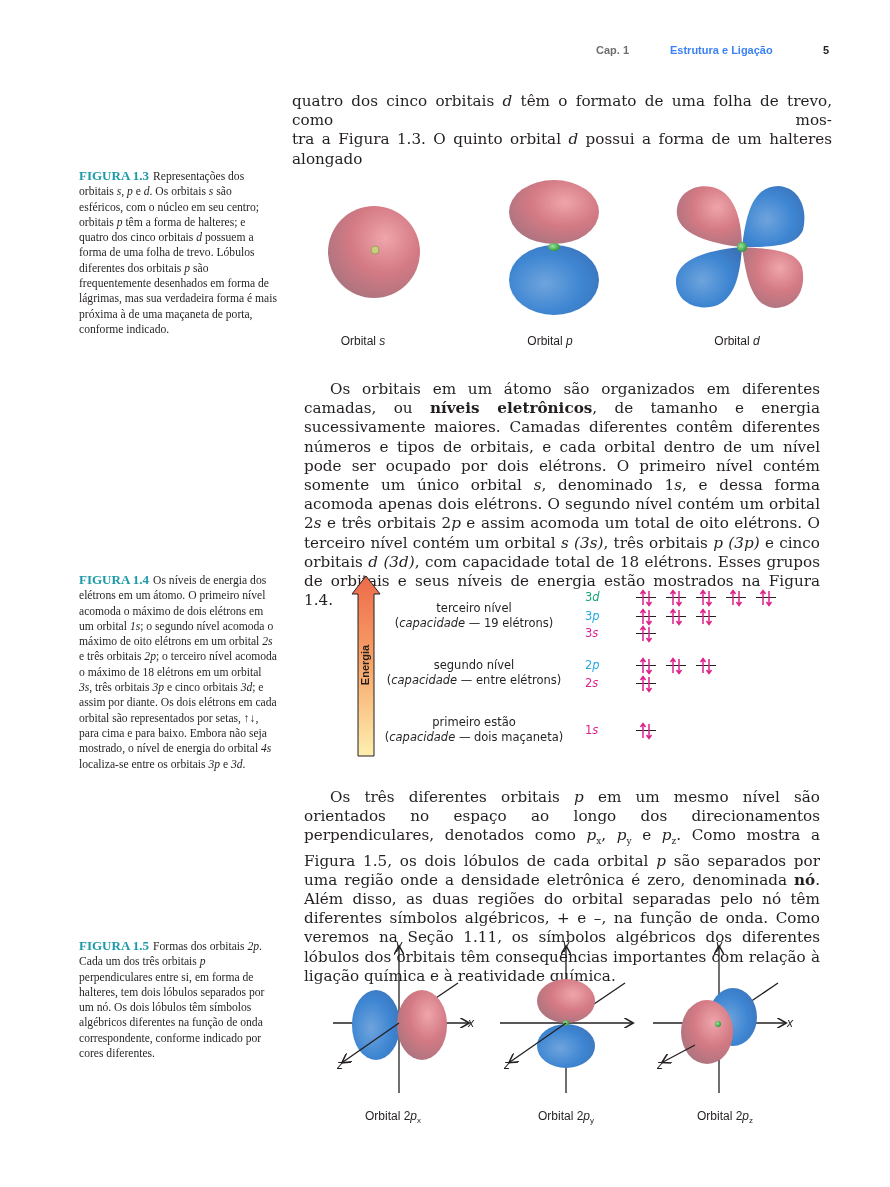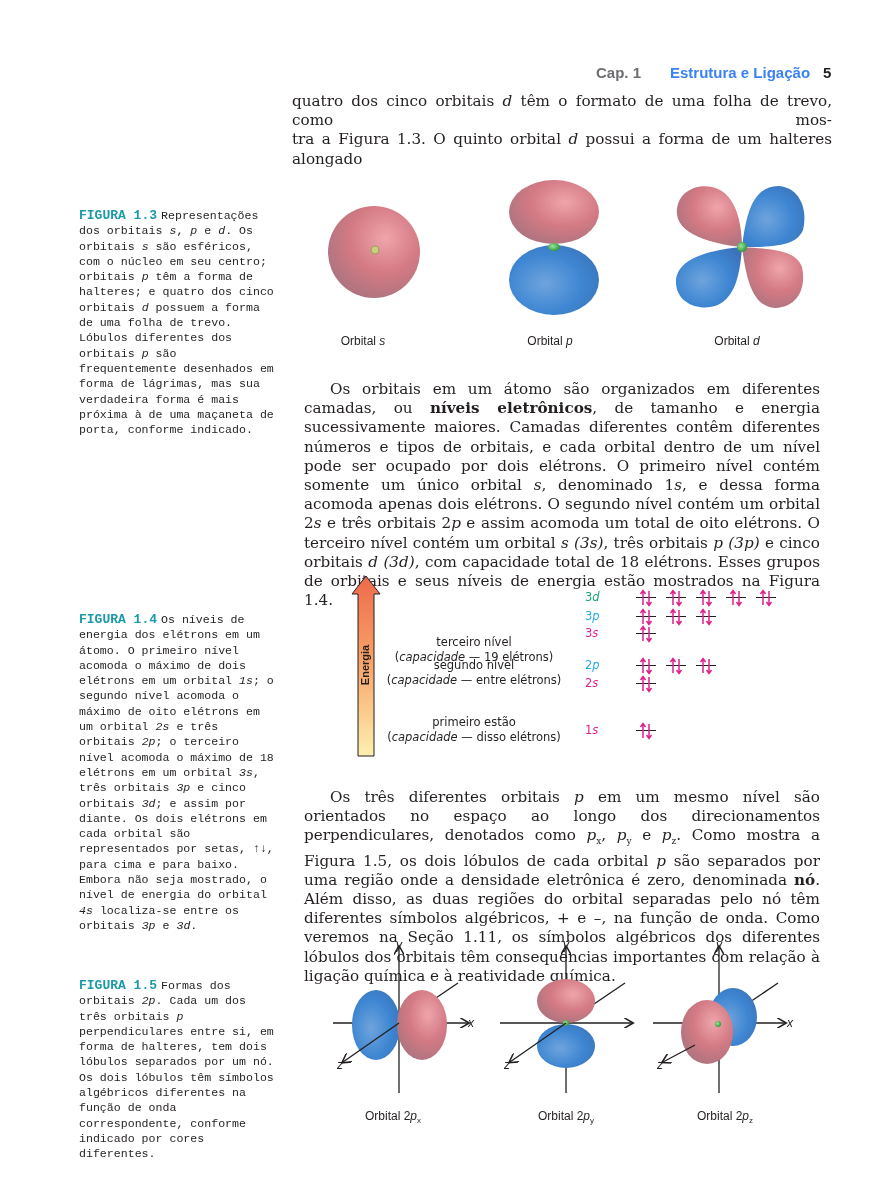--- a/index.html
+++ b/index.html
@@ -1,29 +1,29 @@
 <!DOCTYPE html>
 <html><head>
 <meta charset="utf-8">
 <style>
   html, body { margin: 0; padding: 0; background: #ffffff; }
   body { width: 890px; height: 1187px; position: relative; overflow: hidden; color: #231f20; }
   .abs { position: absolute; }
-  .header { top: 42px; left: 560px; width: 300px; height: 24px; font-family: "Liberation Sans", sans-serif; font-weight: bold; font-size: 15px; margin-top: 20px; }
+  .header { top: 42px; left: 560px; width: 300px; height: 24px; font-family: "Liberation Sans", sans-serif; font-weight: bold; font-size: 11px; }
   .header .chap { position: absolute; left: 36px; top: 2px; color: #6d6e71; }
   .header .title { position: absolute; left: 110px; top: 2px; color: #3b82f6; }
   .header .page { position: absolute; left: 263px; top: 2px; color: #231f20; }
 
   .body-text { font-family: "DejaVu Serif", "Liberation Serif", serif; font-size: 15.2px; line-height: 19.2px; text-align: justify; color: #231f20; }
   .body-text p { margin: 12px; }
   .body-text .indent { text-indent: 26px; }
   .body-text i { font-style: italic; }
   .body-text b { font-weight: bold; }
 
-  .caption { font-family: Liberation Mono, monospace; font-size: 11.6px; line-height: 15.3px; color: #231f20; width: 198px; margin-top: 40px; }
+  .caption { font-family: Liberation Serif, serif; font-size: 11.6px; line-height: 15.3px; color: #231f20; width: 198px; }
   .caption .fig-label { color: #1b9aa9; font-weight: bold; font-size: 13px; margin-right: 4px; }
   .caption i { font-style: italic; }
 
   .orb-label { font-family: "Liberation Sans", sans-serif; font-weight: normal; font-size: 12px; color: #231f20; text-align: center; width: 120px; }
   .orb-label i { font-style: italic; }
   .orb-label sub { font-size: 8px; }
 
   .energy-text { font-family: "DejaVu Sans", "Liberation Sans", sans-serif; font-size: 11.5px; color: #231f20; text-align: center; width: 200px; line-height: 15px; }
   .energy-text i { font-style: italic; }
   .sub-label { font-family: "DejaVu Sans", "Liberation Sans", sans-serif; font-size: 11.5px; }
@@ -101,31 +101,31 @@
       <stop offset="0.5" stop-color="#f8a66a"></stop>
       <stop offset="1" stop-color="#fdf0b0"></stop>
     </linearGradient>
   </defs>
   <path d="M16,2 L30,20 L24,20 L24,182 L8,182 L8,20 L2,20 Z" fill="url(#gEnergy)" stroke="#231f20" stroke-width="1"></path>
 </svg>
 <div class="abs" style="top:645px; left:349px; width:32px; height:40px; display:flex; align-items:center; justify-content:center;">
   <span style="transform:rotate(-90deg); font-family:'Liberation Sans',sans-serif; font-weight:bold; font-size:11px; color:#231f20; white-space:nowrap;">Energia</span>
 </div>
 
-<div class="abs energy-text" style="top:601px; left:374px;margin-top:34px;">
+<div class="abs energy-text" style="top:601px; left:374px;">
   <div>terceiro nível</div>
   <div>(<i>capacidade</i> <span>— 19 elétrons</span>)</div>
 </div>
 <div class="abs energy-text" style="top:658px; left:374px;">
   <div>segundo nível</div>
   <div>(<i>capacidade</i> <span>— entre elétrons</span>)</div>
 </div>
 <div class="abs energy-text" style="top:715px; left:374px;">
   <div>primeiro estão</div>
-  <div>(<i>capacidade</i> <span>— disso elétrons</span>)</div>
+  <div>(<i>capacidade</i> <span>— dois maçaneta</span>)</div>
 </div>
 
 <div id="sublevels">
     <span class="abs sub-label" style="top: 590px; left: 585px; color: rgb(26, 163, 122);">3<i>d</i></span>
     <div class="abs" style="top: 588px; left: 636px; width: 20px; height: 20px;">
       <div style="position:absolute;left:0;top:9px;width:20px;height:1.4px;background:#231f20"></div>
       <svg width="20" height="20" viewBox="0 0 20 20" style="position:absolute;left:0;top:0">
         <path d="M7,17 L7,3 M4.5,6 L7,2.5 L9.5,6" stroke="#e0218a" stroke-width="1.5" fill="none"></path>
         <path d="M13,3 L13,17 M10.5,14 L13,17.5 L15.5,14" stroke="#e0218a" stroke-width="1.5" fill="none"></path>
       </svg>

